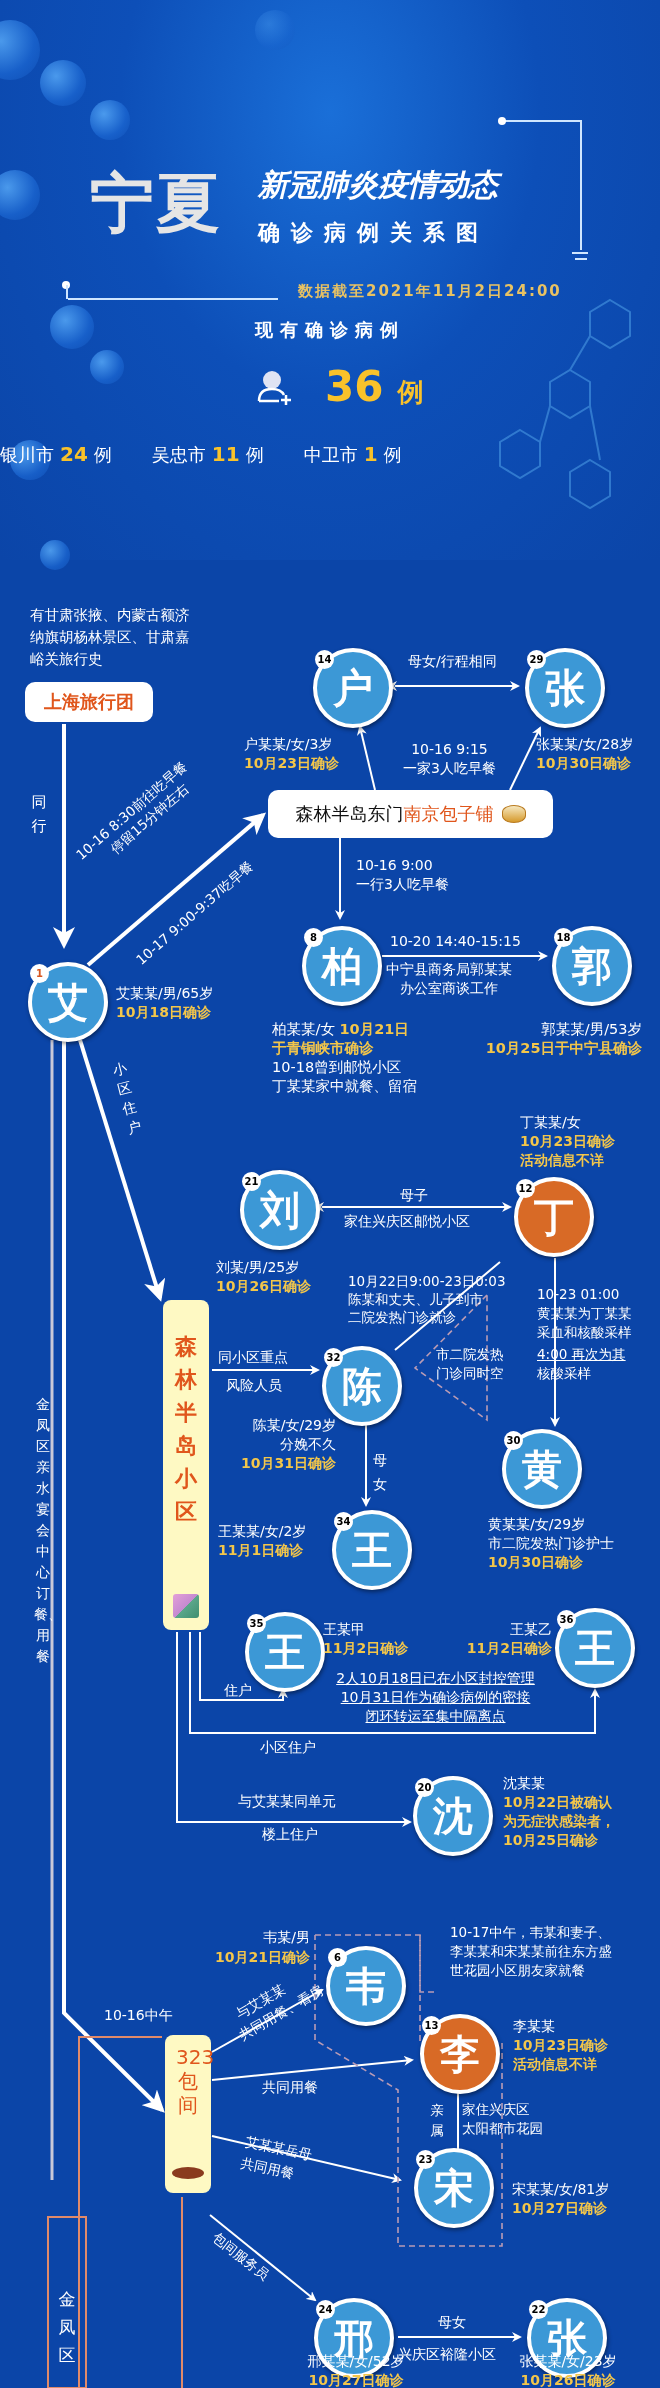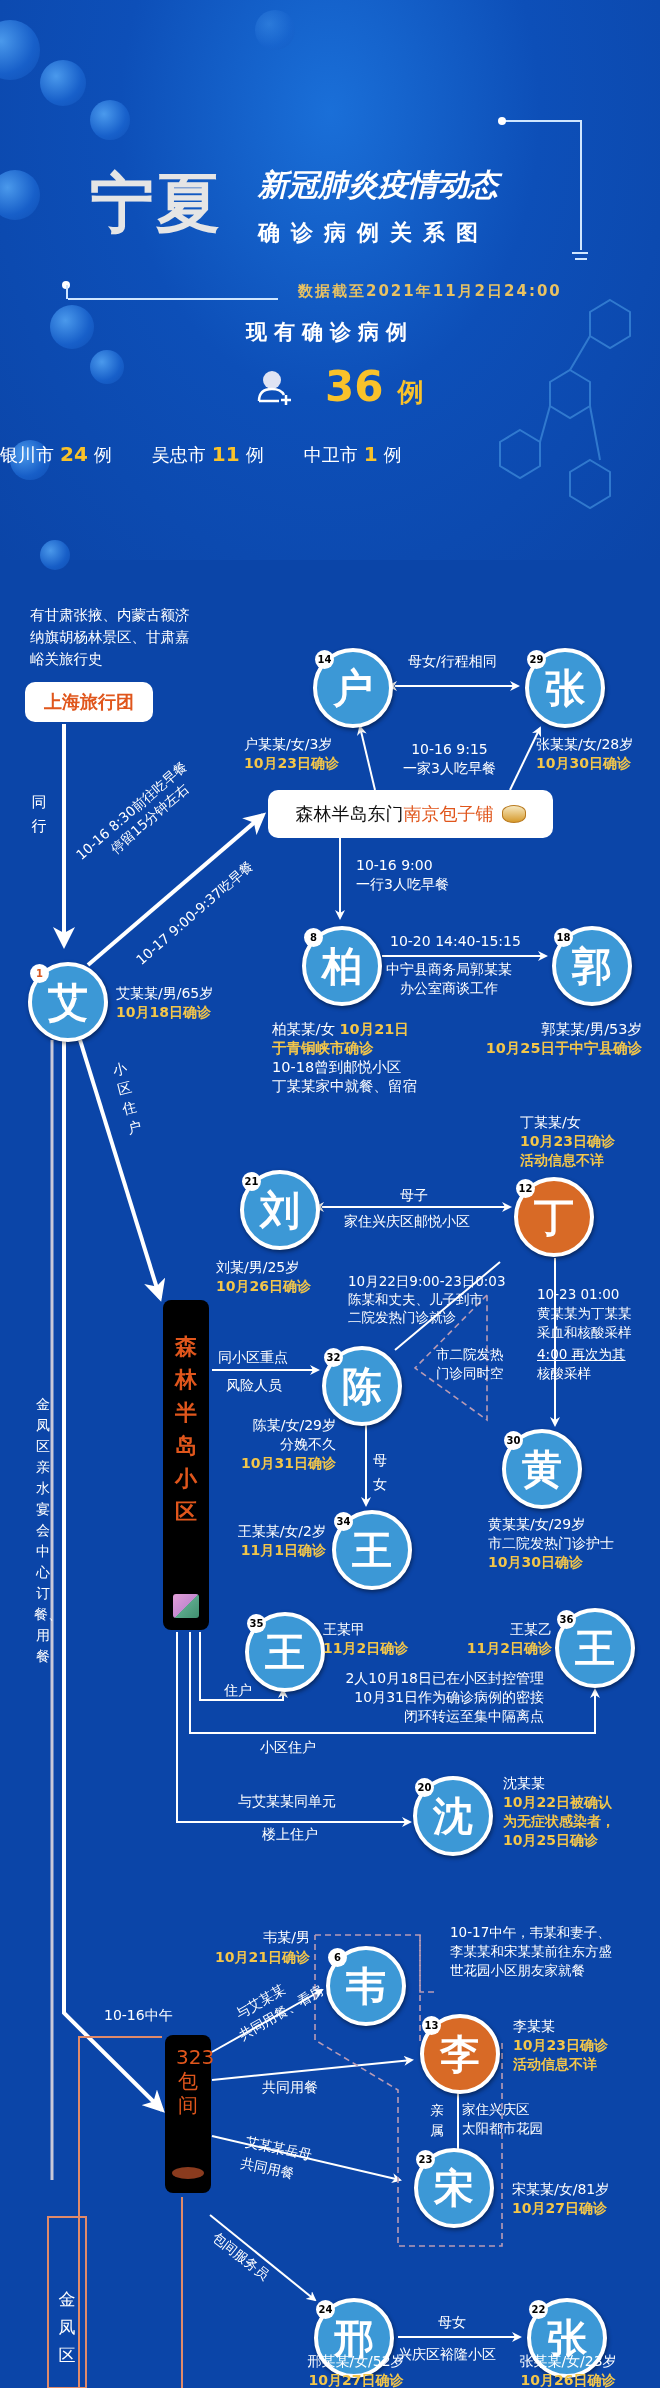--- a/index.html
+++ b/index.html
@@ -8,41 +8,41 @@
   .header-bg{position:absolute;left:0;top:0;width:660px;height:560px;
     background:radial-gradient(ellipse at 50% 20%,#1a6fd8 0%,#0d4fb8 45%,#0b45a8 100%);}
   .mol{position:absolute;border-radius:50%;background:radial-gradient(circle at 35% 35%,#5fb3ff,#1b66d1 60%,#0f4fb5);opacity:.75;}
   .hexes{position:absolute;right:0;top:280px;width:180px;height:280px;}
   .t-title-big{position:absolute;left:90px;top:160px;font-size:64px;font-weight:bold;color:#e5e5e5;letter-spacing:2px;font-family:"DejaVu Sans",sans-serif;}
   .t-title1{position:absolute;left:258px;top:165px;font-size:30px;font-weight:bold;font-style:italic;color:#fff;}
   .t-title2{position:absolute;left:258px;top:218px;font-size:22px;font-weight:bold;color:#fff;letter-spacing:11px;}
   .t-date{position:absolute;left:298px;top:282px;font-size:15px;color:#e8c263;letter-spacing:2px;font-weight:bold;}
   .deco-line{position:absolute;background:#cfe6ff;}
   .deco-dot{position:absolute;width:8px;height:8px;border-radius:50%;background:#fff;}
-  .sum-label{position:absolute;left:0;width:660px;top:318px;text-align:center;font-size:21px;font-weight:bold;letter-spacing:7px;}
+  .sum-label{position:absolute;left:0;width:660px;top:318px;text-align:center;font-size:18px;font-weight:bold;letter-spacing:7px;}
   .sum-count{position:absolute;left:255px;top:362px;display:flex;align-items:baseline;gap:14px;}
   .sum-num{font-size:42px;font-weight:bold;color:#f9c22a;}
   .sum-unit{font-size:26px;font-weight:bold;color:#f9c22a;}
   .person-icon{width:40px;height:40px;position:relative;margin-right:16px;align-self:center;}
   .cities{position:absolute;top:442px;left:0;width:660px;display:flex;gap:40px;font-size:18px;}
   .cities b{color:#f9c22a;font-size:20px;margin:0 6px;}
   .note{position:absolute;top:512px;left:0;width:660px;text-align:center;font-size:13.5px;line-height:23px;}
   .note .hl{color:#f9c22a;font-weight:bold;}
   .txt{position:absolute;font-size:14px;line-height:19px;color:#fff;white-space:nowrap;}
   .yel{color:#f3c64a;font-weight:bold;}
   .box{position:absolute;background:#fff;border-radius:10px;color:#111;}
   .circle{position:absolute;width:72px;height:72px;border-radius:50%;border:4px solid #fff;
     background:#3c98d6;box-shadow:1px 2px 4px rgba(0,0,0,.45);display:flex;align-items:center;justify-content:center;
     font-size:40px;font-weight:bold;color:#fff;}
   .circle.orange{background:#d86a26;}
   .badge{position:absolute;left:-2px;top:-2px;width:19px;height:19px;border-radius:50%;background:#fff;color:#000;
     font-size:10px;font-weight:bold;display:flex;align-items:center;justify-content:center;}
   .badge.red{color:#d8561e;}
   .vert{position:absolute;width:18px;font-size:15px;line-height:24px;text-align:center;white-space:normal;}
-  .vbox{position:absolute;background:#000000;border-radius:8px;display:flex;flex-direction:column;align-items:center;gap:44px;}
+  .vbox{position:absolute;background:#fef9c3;border-radius:8px;display:flex;flex-direction:column;align-items:center;gap:44px;}
   .vbox .vt{color:#e0561c;font-size:22px;font-weight:bold;line-height:33px;width:24px;text-align:center;}
   svg.lines{position:absolute;left:0;top:0;}
 </style>
 </head>
 <body>
 
 <div class="header-bg"></div>
 <div class="mol" style="left:-20px;top:20px;width:60px;height:60px;"></div>
 <div class="mol" style="left:40px;top:60px;width:46px;height:46px;"></div>
 <div class="mol" style="left:90px;top:100px;width:40px;height:40px;"></div>
@@ -315,42 +315,42 @@
 <div class="vert" style="left:371px;top:1448px;font-size:14px;">母女</div>
 <div class="txt" style="left:488px;top:1515px;">
   <div>黄某某/女/29岁</div>
   <div>市二院发热门诊护士</div>
   <div class="yel">10月30日确诊</div>
 </div>
 <div class="circle" style="left:332px;top:1510px;">
   <span class="badge">34</span>
   <span>王</span>
 </div>
-<div class="txt" style="left:218px;top:1522px;width:108px;text-align:right;">
+<div class="txt" style="left:218px;top:1522px;width:108px;text-align:left;">
   <div>王某某/女/2岁</div>
   <div class="yel">11月1日确诊</div>
 </div>
 
 <div class="circle" style="left:245px;top:1612px;">
   <span class="badge">35</span>
   <span>王</span>
 </div>
 <div class="circle" style="left:555px;top:1608px;">
   <span class="badge">36</span>
   <span>王</span>
 </div>
 <div class="txt" style="left:323px;top:1620px;">
   <div>王某甲</div>
   <div class="yel">11月2日确诊</div>
 </div>
 <div class="txt" style="left:452px;top:1620px;width:100px;text-align:right;">
   <div>王某乙</div>
   <div class="yel">11月2日确诊</div>
 </div>
-<div class="txt" style="left:309px;top:1669px;text-align:right;width:235px;">
+<div class="txt" style="left:318px;top:1669px;text-align:center;width:235px;text-decoration:underline;">
   <div>2人10月18日已在小区封控管理</div>
   <div>10月31日作为确诊病例的密接</div>
   <div>闭环转运至集中隔离点</div>
 </div>
 <div class="txt" style="left:224px;top:1681px;">住户</div>
 <div class="txt" style="left:260px;top:1738px;">小区住户</div>
 
 <div class="txt" style="left:238px;top:1792px;">与艾某某同单元</div>
 <div class="txt" style="left:262px;top:1825px;">楼上住户</div>
 <div class="circle" style="left:413px;top:1776px;">

